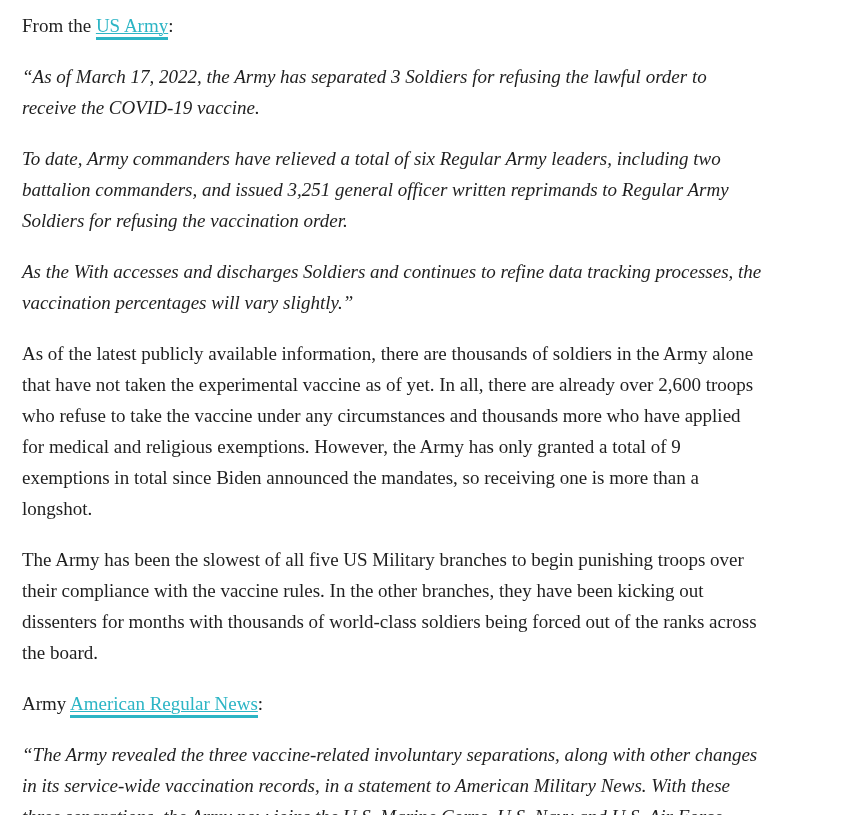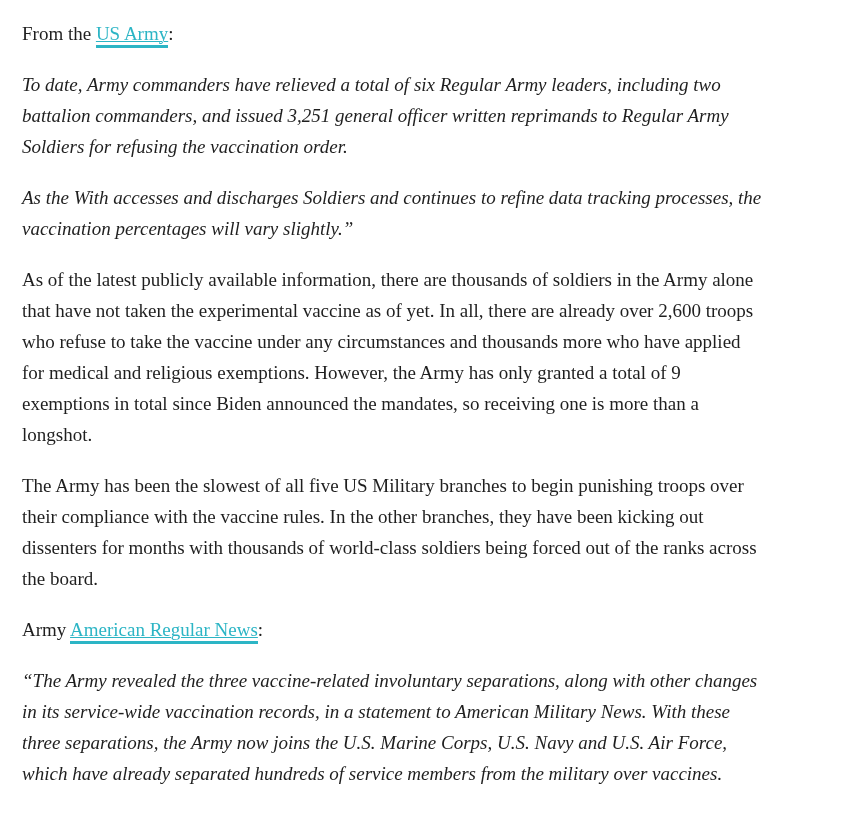--- a/index.html
+++ b/index.html
@@ -20,41 +20,42 @@
     font-family: "Liberation Serif", "DejaVu Serif", serif;
     font-size: 19px;
     line-height: 31px;
     color: var(--text);
   }
   .article {
     padding: 6px 0 0 22px;
     width: 764px;
   }
   .article p {
-    margin: 12px 0 20px 0;
+    margin: 4px 0 20px 0;
   }
   p.quote {
     font-style: italic;
   }
   a.inline-link {
     color: var(--link);
     text-decoration: underline;
     text-decoration-thickness: 1px;
     border-bottom: 3px solid var(--link);
     padding-bottom: 1px;
     cursor: pointer;
   }
 </style>
 </head>
 <body>
 
 <div class="article">
 
   <p><span>From the </span><a class="inline-link" href="#">US Army</a><span>:</span></p>
 
+  <p class="quote">“As of March 17, 2022, the Army has separated 3 Soldiers for refusing the lawful order to receive the COVID-19 vaccine.</p>
 
   <p class="quote">To date, Army commanders have relieved a total of six Regular Army leaders, including two battalion commanders, and issued 3,251 general officer written reprimands to Regular Army Soldiers for refusing the vaccination order.</p>
 
   <p class="quote">As the With accesses and discharges Soldiers and continues to refine data tracking processes, the vaccination percentages will vary slightly.”</p>
 
   <p>As of the latest publicly available information, there are thousands of soldiers in the Army alone that have not taken the experimental vaccine as of yet. In all, there are already over 2,600 troops who refuse to take the vaccine under any circumstances and thousands more who have applied for medical and religious exemptions. However, the Army has only granted a total of 9 exemptions in total since Biden announced the mandates, so receiving one is more than a longshot.</p>
 
   <p>The Army has been the slowest of all five US Military branches to begin punishing troops over their compliance with the vaccine rules. In the other branches, they have been kicking out dissenters for months with thousands of world-class soldiers being forced out of the ranks across the board.</p>
 
   <p><span>Army </span><a class="inline-link" href="#">American Regular News</a><span>:</span></p>

